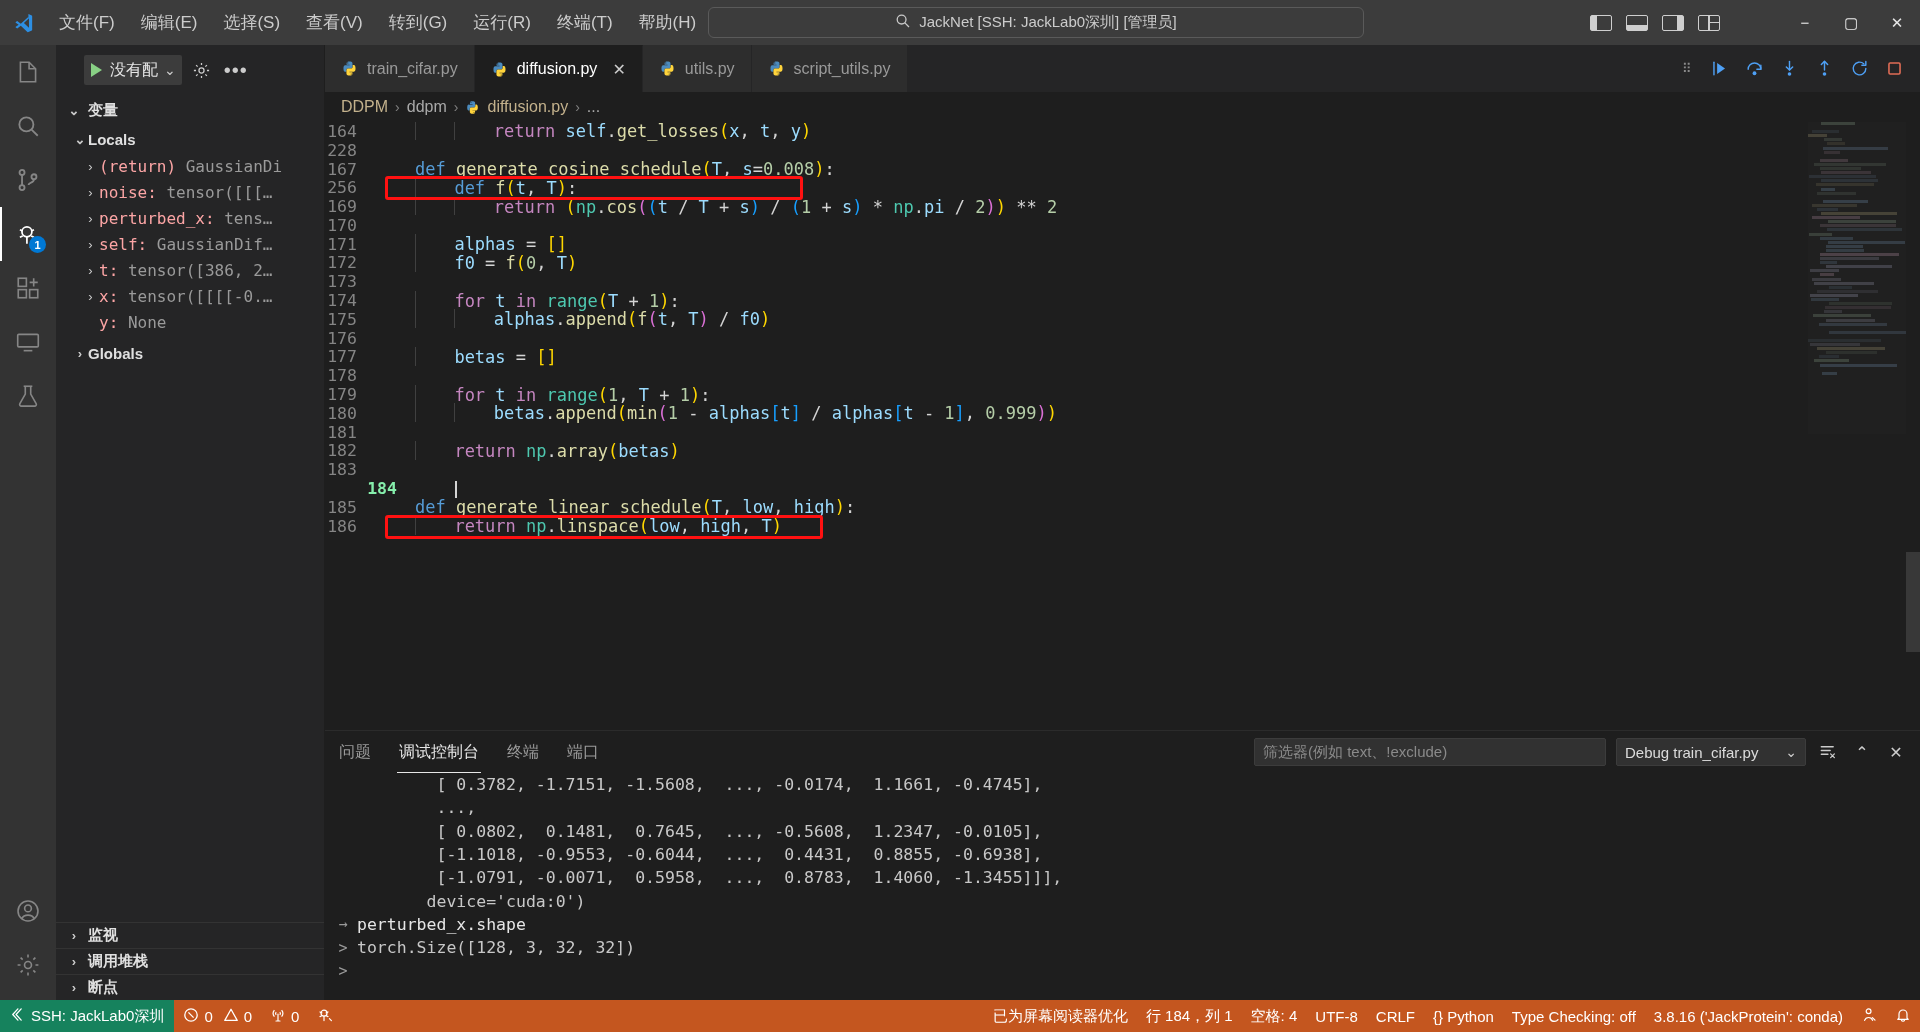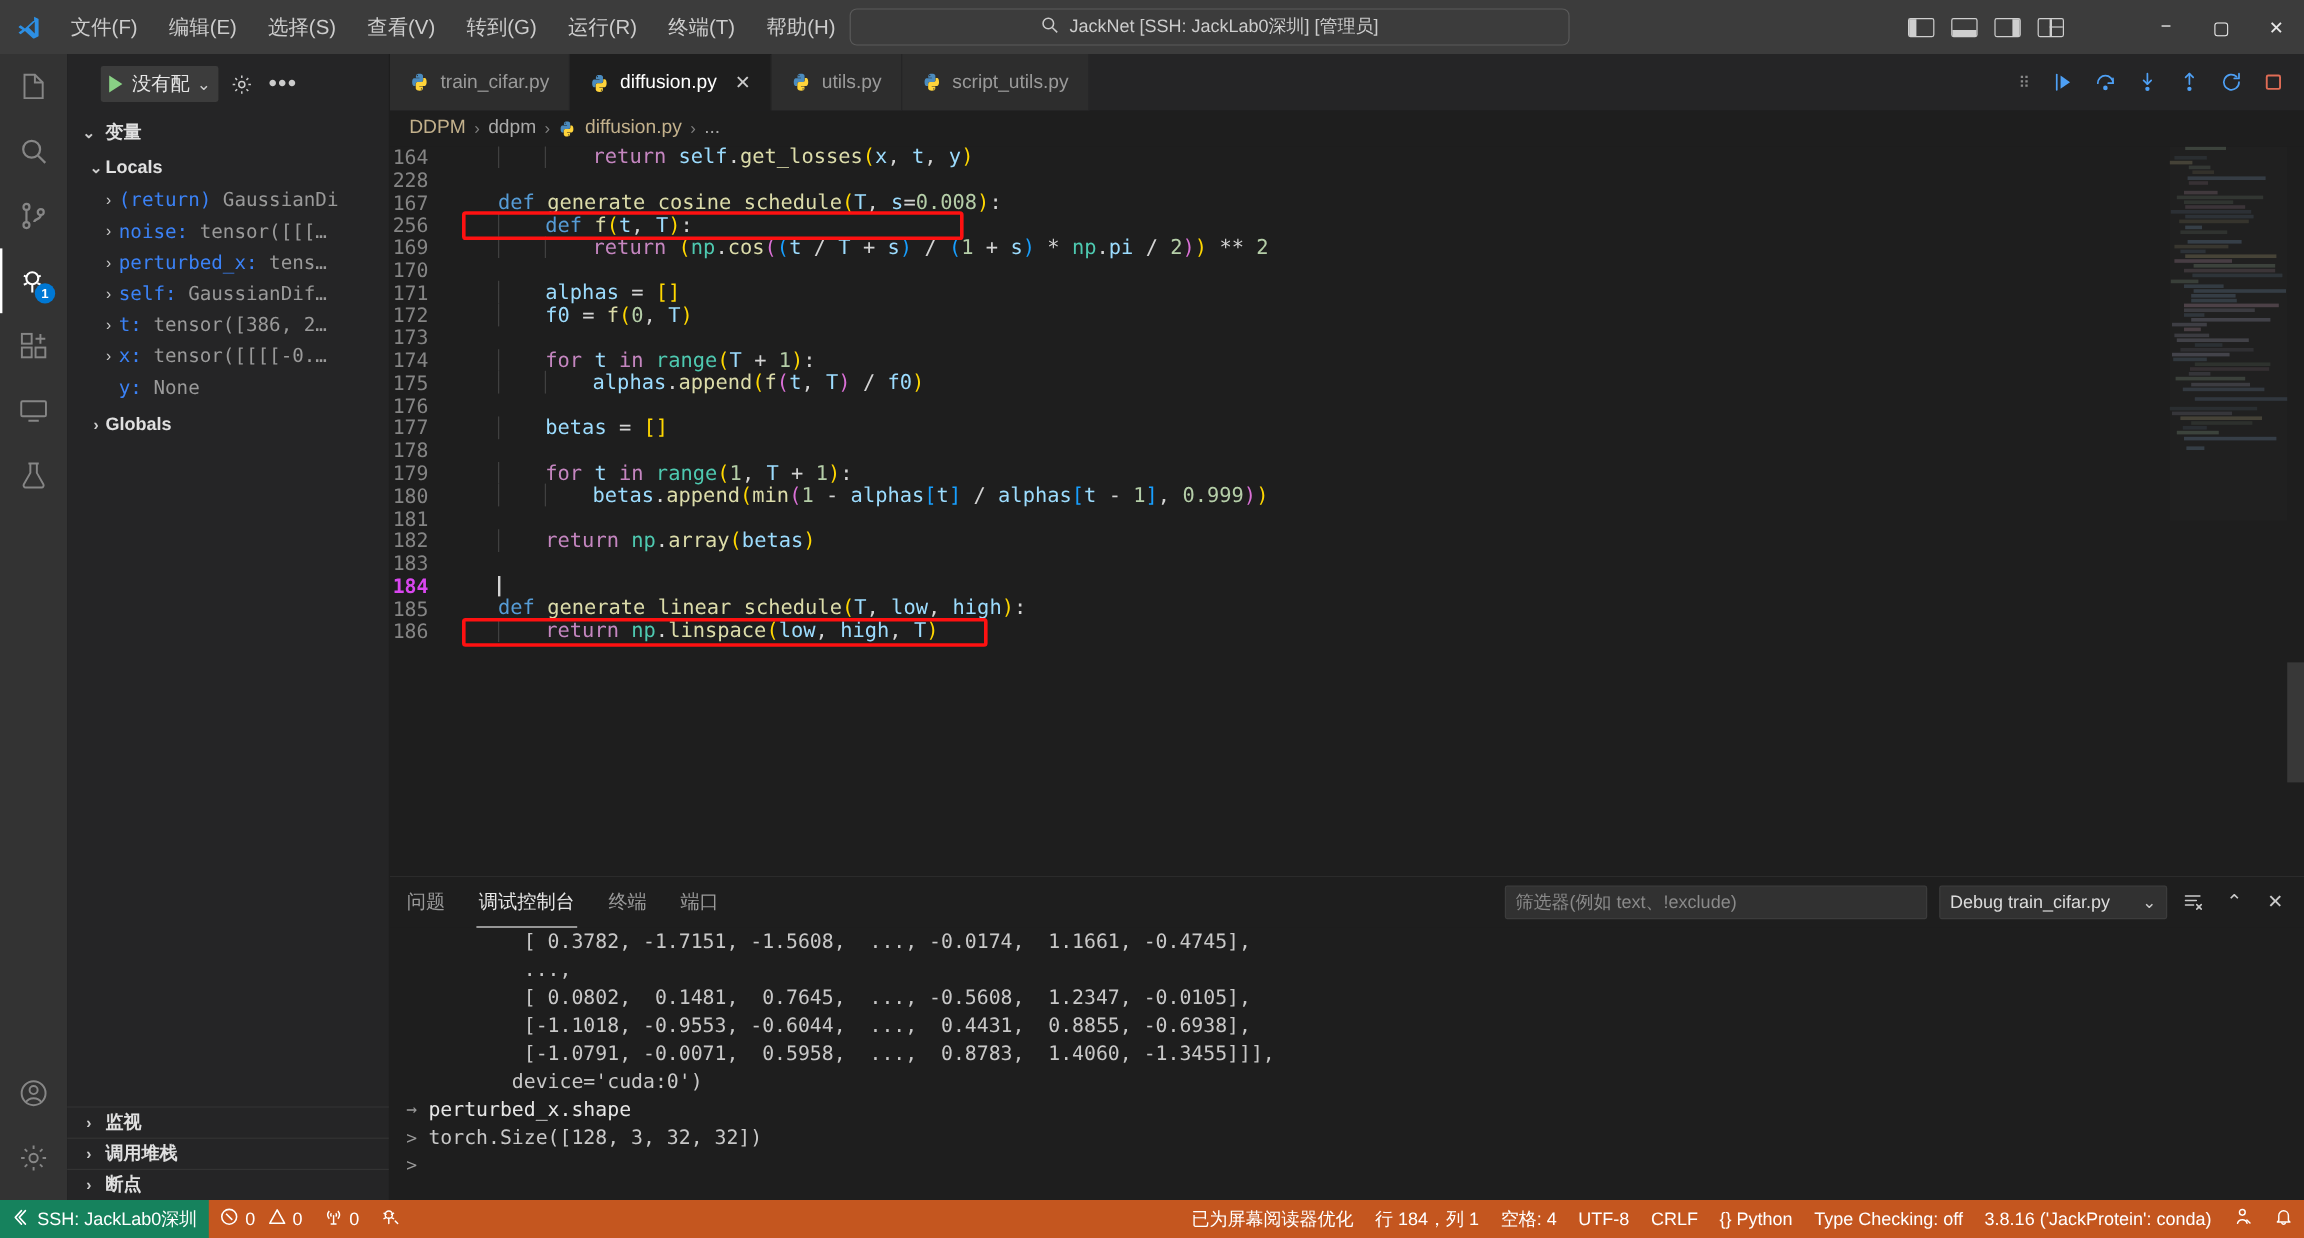--- a/index.html
+++ b/index.html
@@ -21,21 +21,21 @@
   .vscode-logo svg { width: 22px; height: 22px; }
   .menu { display: flex; align-items: center; height: 100%; }
   .menu-item {
     padding: 0 13px; font-size: 17px; color: #cccccc; line-height: 45px;
     white-space: nowrap; cursor: default;
   }
   .nav-arrows { display:flex; align-items:center; gap: 12px; margin-left: 44px; }
   .nav-arrow { font-size: 22px; color: #9a9a9a; width: 26px; text-align:center; }
   .nav-arrow.dim { color: #707070; }
   .cmdcenter {
-    position: absolute; left: 708px; top: 7px; width: 600px; height: 31px;
+    position: absolute; left: 708px; top: 7px; width: 656px; height: 31px;
     background: #3c3c3c; border: 1px solid #5a5a5a; border-radius: 6px;
     display: flex; align-items: center; justify-content: center; gap: 8px;
     font-size: 15px; color: #cccccc;
   }
   .layout-controls {
     position: absolute; right: 200px; top: 0; height: 45px;
     display: flex; align-items: center; gap: 14px;
   }
   .lc { width: 22px; height: 16px; border: 1.6px solid #cfcfcf; border-radius: 2px; position: relative; }
   .lc::before { content:""; position:absolute; top:0; bottom:0; background:#cfcfcf; }
@@ -98,21 +98,21 @@
     font-size: 15px; font-weight: 700; color: #e0e0e0; cursor: default;
   }
   .twisty { width: 16px; text-align:center; font-size: 13px; color: #cccccc; }
   .var-tree { padding-left: 0; overflow: hidden; }
   .tree-row {
     display: flex; align-items: center; height: 26px; font-size: 16px;
     font-family: "DejaVu Sans Mono", monospace; white-space: nowrap; overflow: hidden;
   }
   .tree-row .tw { width: 17px; text-align: center; color: #cccccc; font-size: 13px;
                   font-family: "Liberation Sans", sans-serif; }
-  .vname { color: #3b82f6; }
+  .vname { color: #fca5a5; }
   .vval  { color: #9a9a9a; }
   .scope-row { display:flex; align-items:center; height:28px; font-size:15px; font-weight:700; color:#e0e0e0; }
   .sb-spacer { flex: 1 1 auto; }
   .sb-sect {
     height: 26px; display: flex; align-items: center; gap: 6px; padding-left: 10px;
     font-size: 15px; font-weight: 700; color: #e0e0e0; border-top: 1px solid #333333;
   }
 
   
   .editorcol { flex: 1 1 auto; display: flex; flex-direction: column; min-width: 0; background: #1e1e1e; }
@@ -143,21 +143,21 @@
   .bc-file { color: #c3b18c; }
 
   
   .codearea { flex: 1 1 auto; position: relative; overflow: hidden; background: #1e1e1e; }
   .codeinner { position: relative; font-family: "DejaVu Sans Mono", monospace; font-size: 17px; }
   .cline { height: 18.8px; display: flex; align-items: center; white-space: pre; }
   .ln {
     width: 58px; flex: 0 0 58px; text-align: right; color: #858585; padding-right: 26px;
     font-size: 16.5px;
   }
-  .ln.cur { color: #d946ef; font-weight: 700; }
+  .ln.cur { color: #86efac; font-weight: 700; margin-left: 40px; }
   .ctext { padding-left: 4px; position: relative; margin-left: 28px; }
   .ind { display:inline-block; border-left: 1px solid #404040; height: 18.8px; vertical-align: top; }
   .kw   { color: #569cd6; }      
   .kwp  { color: #c586c0; }      
   .fn   { color: #dcdcaa; }
   .var  { color: #9cdcfe; }
   .num  { color: #b5cea8; }
   .op   { color: #d4d4d4; }
   .par1 { color: #ffd700; }
   .par2 { color: #da70d6; }

